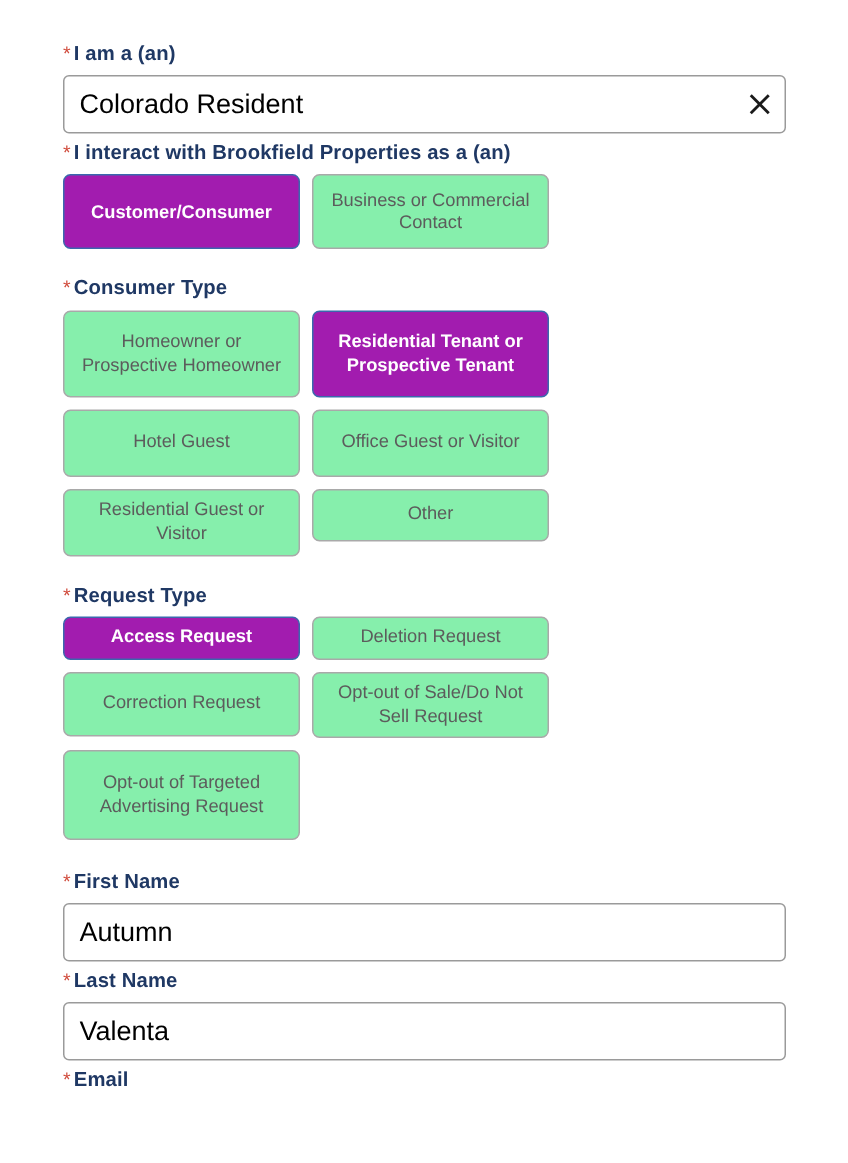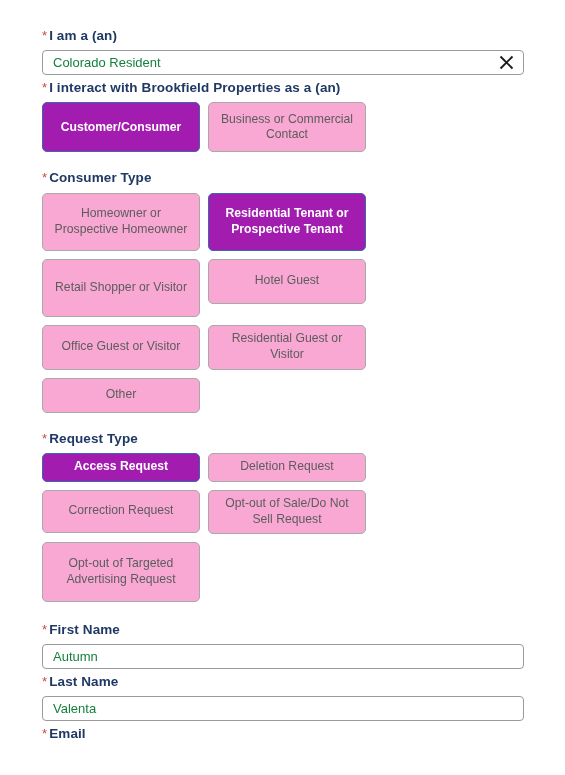--- a/index.html
+++ b/index.html
@@ -38,27 +38,27 @@
     margin-right: 2px;
     position: relative;
     top: 1px;
   }
   .text-input-wrap {
     position: relative;
     width: 482px;
   }
   .text-input {
     width: 482px;
-    height: 25px;
+    height: 39px;
     border: 1px solid #9a9a9a;
     border-radius: 4px;
     background: #ffffff;
     font-family: "Liberation Sans", sans-serif;
-    font-size: 13px;
-    color: #15803d;
+    font-size: 18px;
+    color: #000000;
     padding: 4px 34px 4px 10px;
     outline: none;
     display: block;
   }
   .clear-icon {
     position: absolute;
     right: 9px;
     top: 50%;
     transform: translateY(-50%);
     width: 18px;
@@ -81,21 +81,21 @@
     line-height: 1.28;
     text-align: center;
     display: flex;
     align-items: center;
     justify-content: center;
     padding: 4px 6px;
     cursor: pointer;
     user-select: none;
   }
   .opt-btn.unselected {
-    background: #f9a8d4;
+    background: #86efac;
     border: 1px solid #a9a9a9;
     color: #5c5c5c;
     text-align: center;
   }
   .opt-btn.selected {
     background: #a21caf;
     border: 1px solid #3b68ad;
     color: #ffffff;
     font-weight: bold;
   }
@@ -144,23 +144,20 @@
     <label class="field-label">
       <span class="req-star">*</span><span>Consumer Type</span>
     </label>
     <div class="btn-row">
       <div class="opt-btn unselected w158 h58">
         <span>Homeowner or Prospective Homeowner</span>
       </div>
       <div class="opt-btn selected w158 h58">
         <span>Residential Tenant or Prospective Tenant</span>
       </div>
-      <div class="opt-btn unselected w158 h58">
-        <span>Retail Shopper or Visitor</span>
-      </div>
       <div class="opt-btn unselected w158 h45" style="height:45px">
         <span>Hotel Guest</span>
       </div>
       <div class="opt-btn unselected w158" style="height:45px">
         <span>Office Guest or Visitor</span>
       </div>
       <div class="opt-btn unselected w158" style="height:45px">
         <span>Residential Guest or Visitor</span>
       </div>
       <div class="opt-btn unselected w158" style="height:35px">

